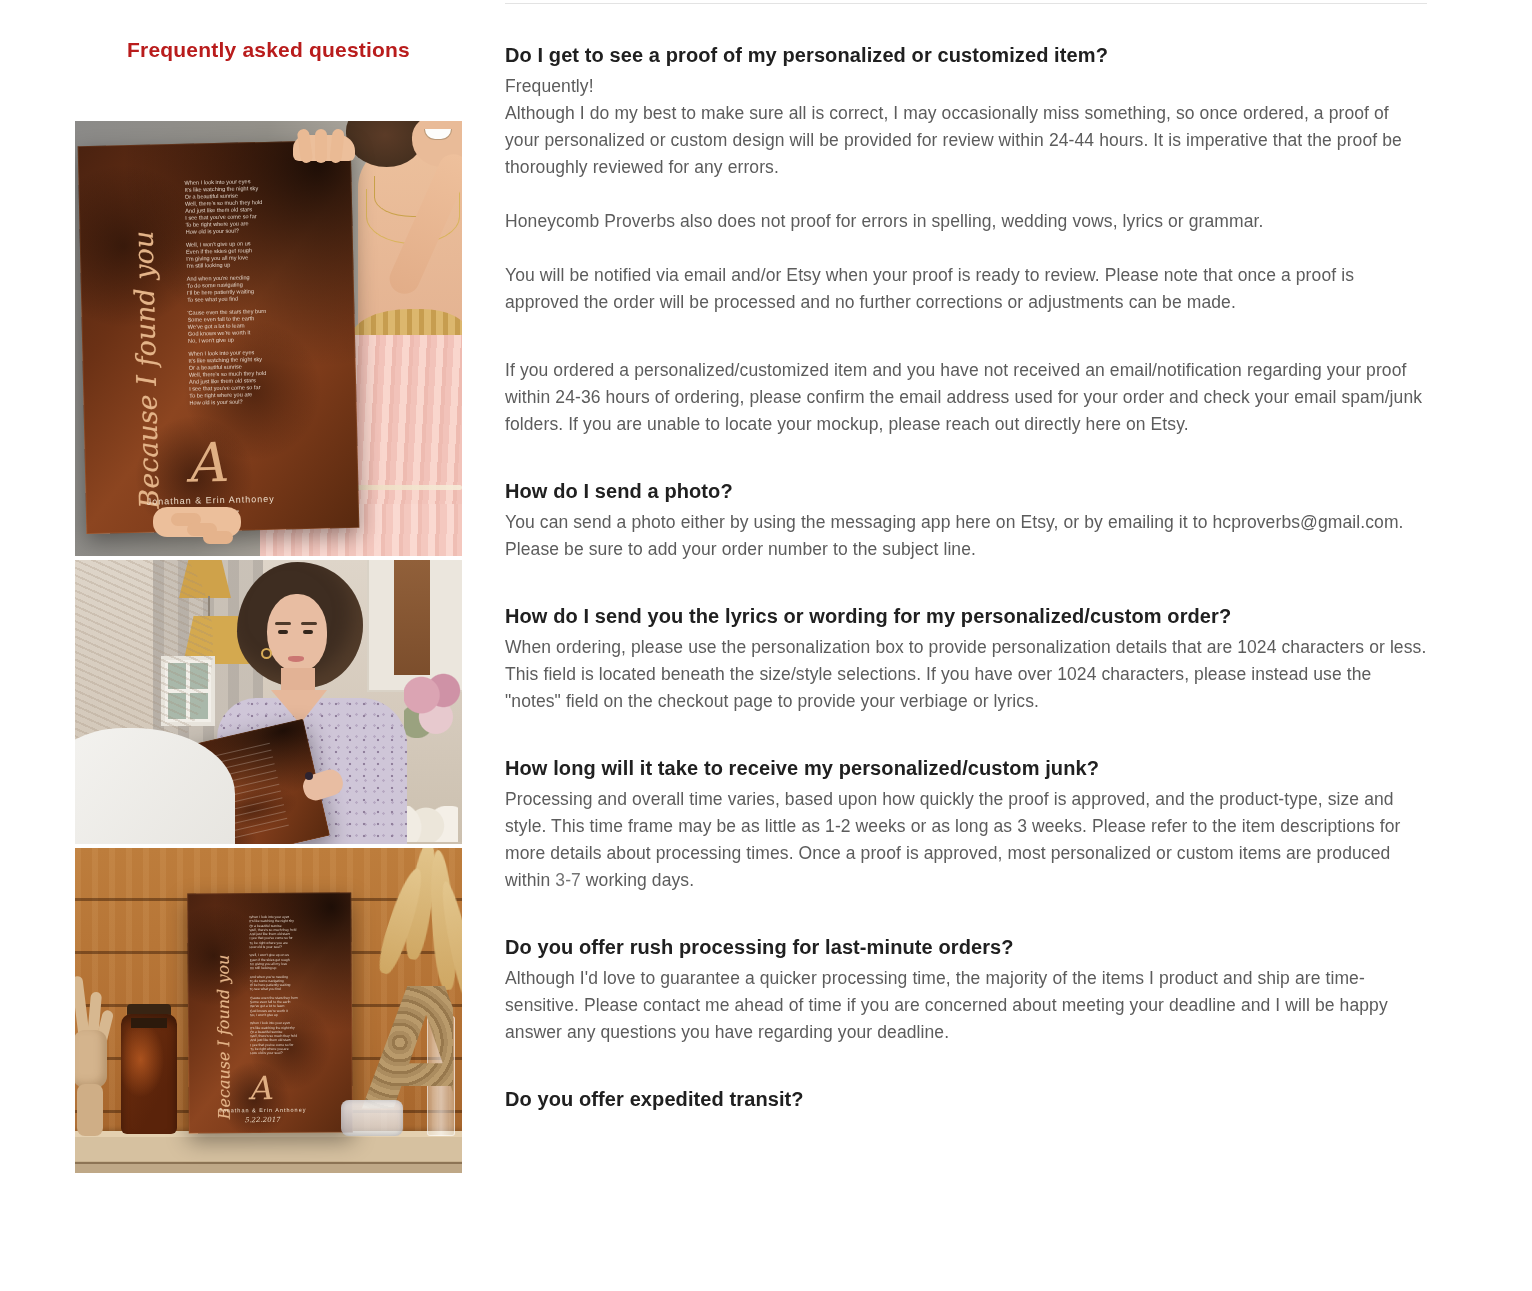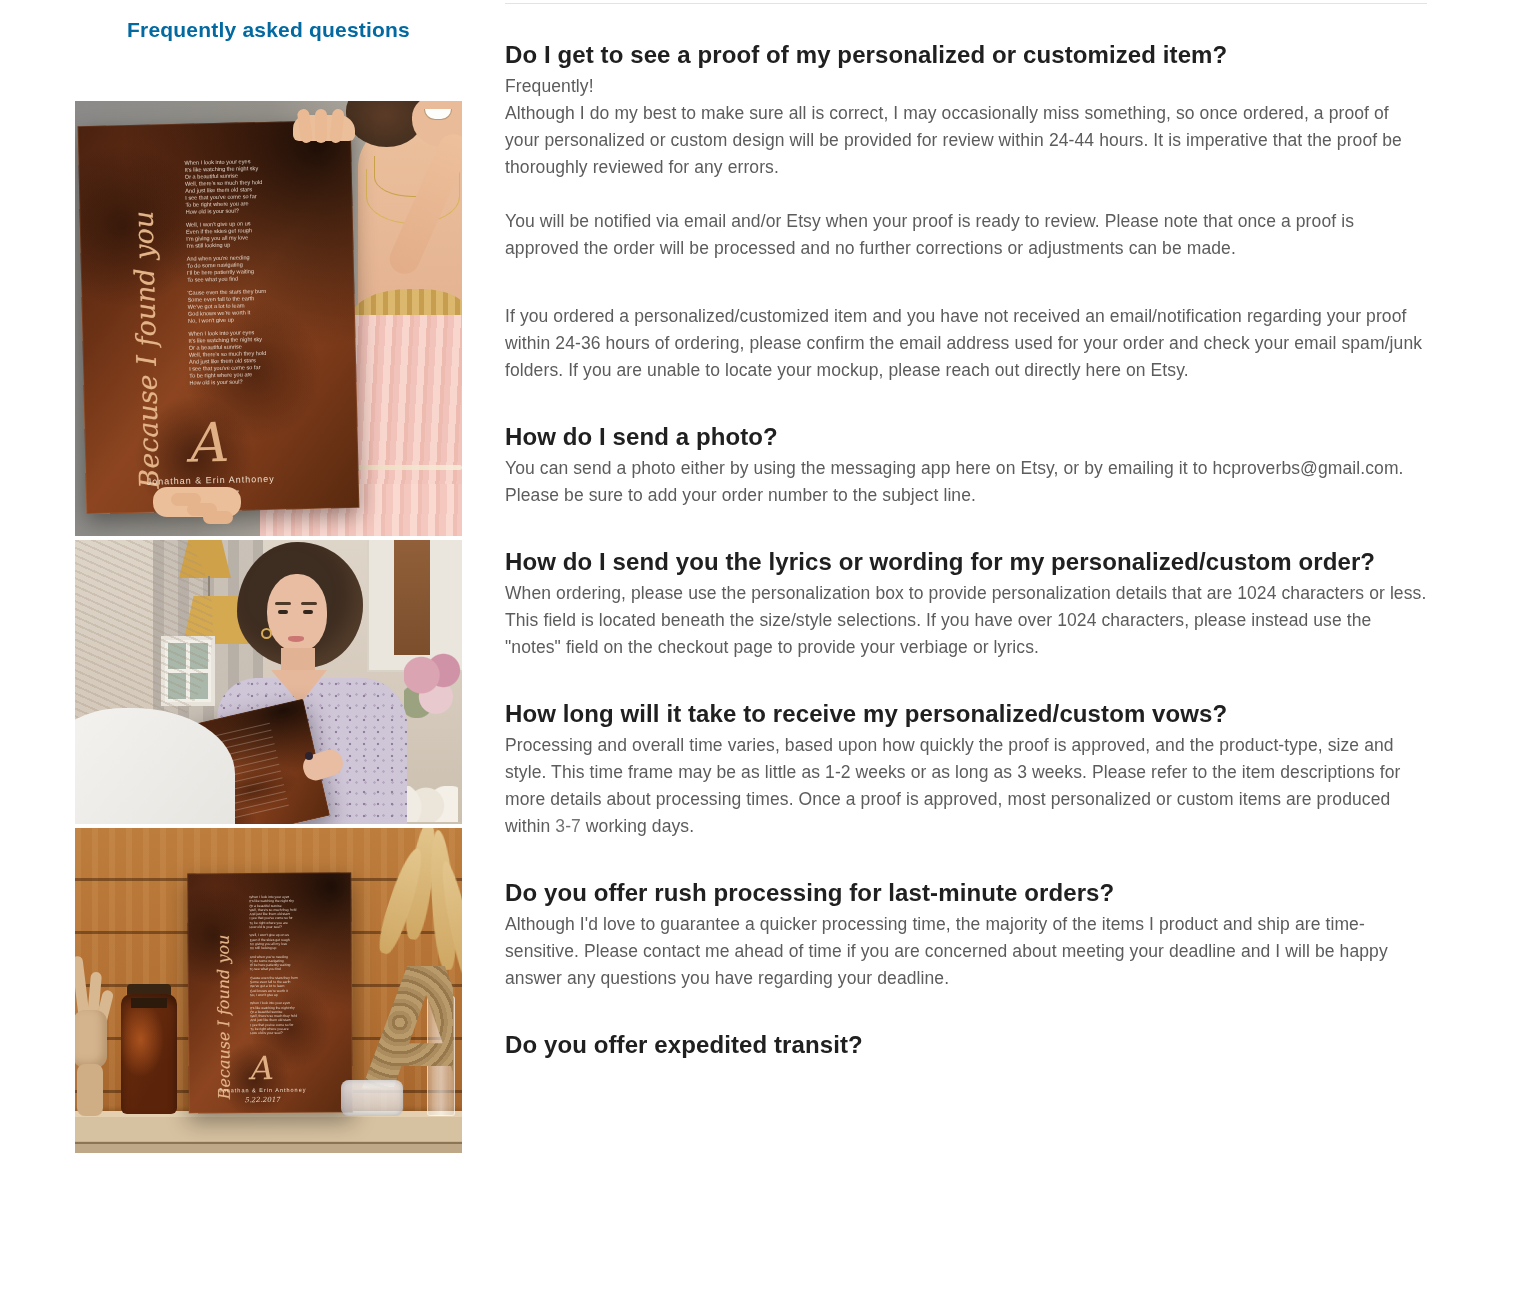--- a/index.html
+++ b/index.html
@@ -6,23 +6,23 @@
   body {
     width:1532px; height:1291px; position:relative;
     background:#ffffff;
     font-family:"Liberation Sans", sans-serif;
     -webkit-font-smoothing:antialiased;
   }
 
   
   .left-col { position:absolute; left:75px; top:0; width:387px; }
   .page-title {
-    margin:16px 0 0; text-align:center;
+    margin:36px 0 0; text-align:center;
     font-size:21px; line-height:28px; font-weight:700;
-    color:#0369a1; letter-spacing:.2px;
+    color:#b91c1c; letter-spacing:.2px;
   }
   .photos { margin-top:57px; }
   .photo { position:relative; width:387px; overflow:hidden; background:#ddd; }
   .photo-1 { height:435px; }
   .photo-2 { height:284px; margin-top:4px; }
   .photo-3 { height:325px; margin-top:4px; }
   .photo::after { content:""; position:absolute; inset:0; pointer-events:none;
     background:radial-gradient(120% 110% at 50% 40%, transparent 70%, rgba(0,0,0,.08) 100%); }
 
   
@@ -210,21 +210,21 @@
   .p3-s1 { left:44px; top:0; transform:rotate(8deg); }
   .p3-s2 { left:66px; top:10px; height:140px; transform:rotate(-4deg); }
   .p3-s3 { left:24px; top:26px; height:110px; transform:rotate(18deg); }
   .p3-s4 { left:84px; top:40px; height:130px; transform:rotate(-12deg); width:18px; }
 
   
   .right-col { position:absolute; left:505px; top:0; width:922px; }
   .divider { border:none; border-top:1px solid #e3e3e3; margin:3px 0 0; }
   .faq { margin-top:39px; }
   .faq-item + .faq-item { margin-top:41px; }
-  .faq-item h3 { margin:0 0 6px; font-size:24px; line-height:24px; font-weight:700;
+  .faq-item h3 { margin:0 0 6px; font-size:20px; line-height:24px; font-weight:700;
     color:#202020; letter-spacing:.1px; }
   .answer p { margin:0; font-size:17.5px; line-height:27px; color:#5c5c5c; letter-spacing:.1px; }
   .answer p + p { margin-top:27px; }
   .answer p.tight { margin-top:0; }
   .hl { color:#737373; }
 </style>
 </head>
 <body>
 
 <div class="left-col">
@@ -395,20 +395,21 @@
 
 <main class="right-col">
   <hr class="divider">
   <div class="faq">
 
     <section class="faq-item">
       <h3>Do I get to see a proof of my personalized or customized item?</h3>
       <div class="answer">
         <p>Frequently!</p>
         <p class="tight">Although I do my best to make sure all is correct, I may occasionally miss something, so once ordered, a proof of your personalized or custom design will be provided for review within 24-44 hours. It is imperative that the proof be thoroughly reviewed for any errors.</p>
+        <p>Honeycomb Proverbs also does not proof for errors in spelling, wedding vows, lyrics or grammar.</p>
         <p>You will be notified via email and/or Etsy when your proof is ready to review. Please note that once a proof is approved the order will be processed and no further corrections or adjustments can be made.</p>
       </div>
     </section>
 
     <section class="faq-item">
       <div class="answer">
         <p>If you ordered a personalized/customized item and you have not received an email/notification regarding your proof within 24-36 hours of ordering, please confirm the email address used for your order and check your email spam/junk folders. If you are unable to locate your mockup, please reach out directly here on Etsy.</p>
       </div>
     </section>
 
@@ -420,21 +421,21 @@
     </section>
 
     <section class="faq-item">
       <h3>How do I send you the lyrics or wording for my personalized/custom order?</h3>
       <div class="answer">
         <p>When ordering, please use the personalization box to provide personalization details that are 1024 characters or less. This field is located beneath the size/style selections. If you have over 1024 characters, please instead use the "notes" field on the checkout page to provide your verbiage or lyrics.</p>
       </div>
     </section>
 
     <section class="faq-item">
-      <h3>How long will it take to receive my personalized/custom vows?</h3>
+      <h3>How long will it take to receive my personalized/custom junk?</h3>
       <div class="answer">
         <p><span>Processing and overall time varies, based upon how quickly the proof is approved, and the product-type, size and style. This time frame may be as little as 1-2 weeks or as long as 3 weeks. Please refer to the item descriptions for more details about processing times. Once a proof is approved, most personalized or custom items are produced within </span><span class="hl">3-7</span><span> working days.</span></p>
       </div>
     </section>
 
     <section class="faq-item">
       <h3>Do you offer rush processing for last-minute orders?</h3>
       <div class="answer">
         <p>Although I'd love to guarantee a quicker processing time, the majority of the items I product and ship are time-sensitive. Please contact me ahead of time if you are concerned about meeting your deadline and I will be happy answer any questions you have regarding your deadline.</p>
       </div>

